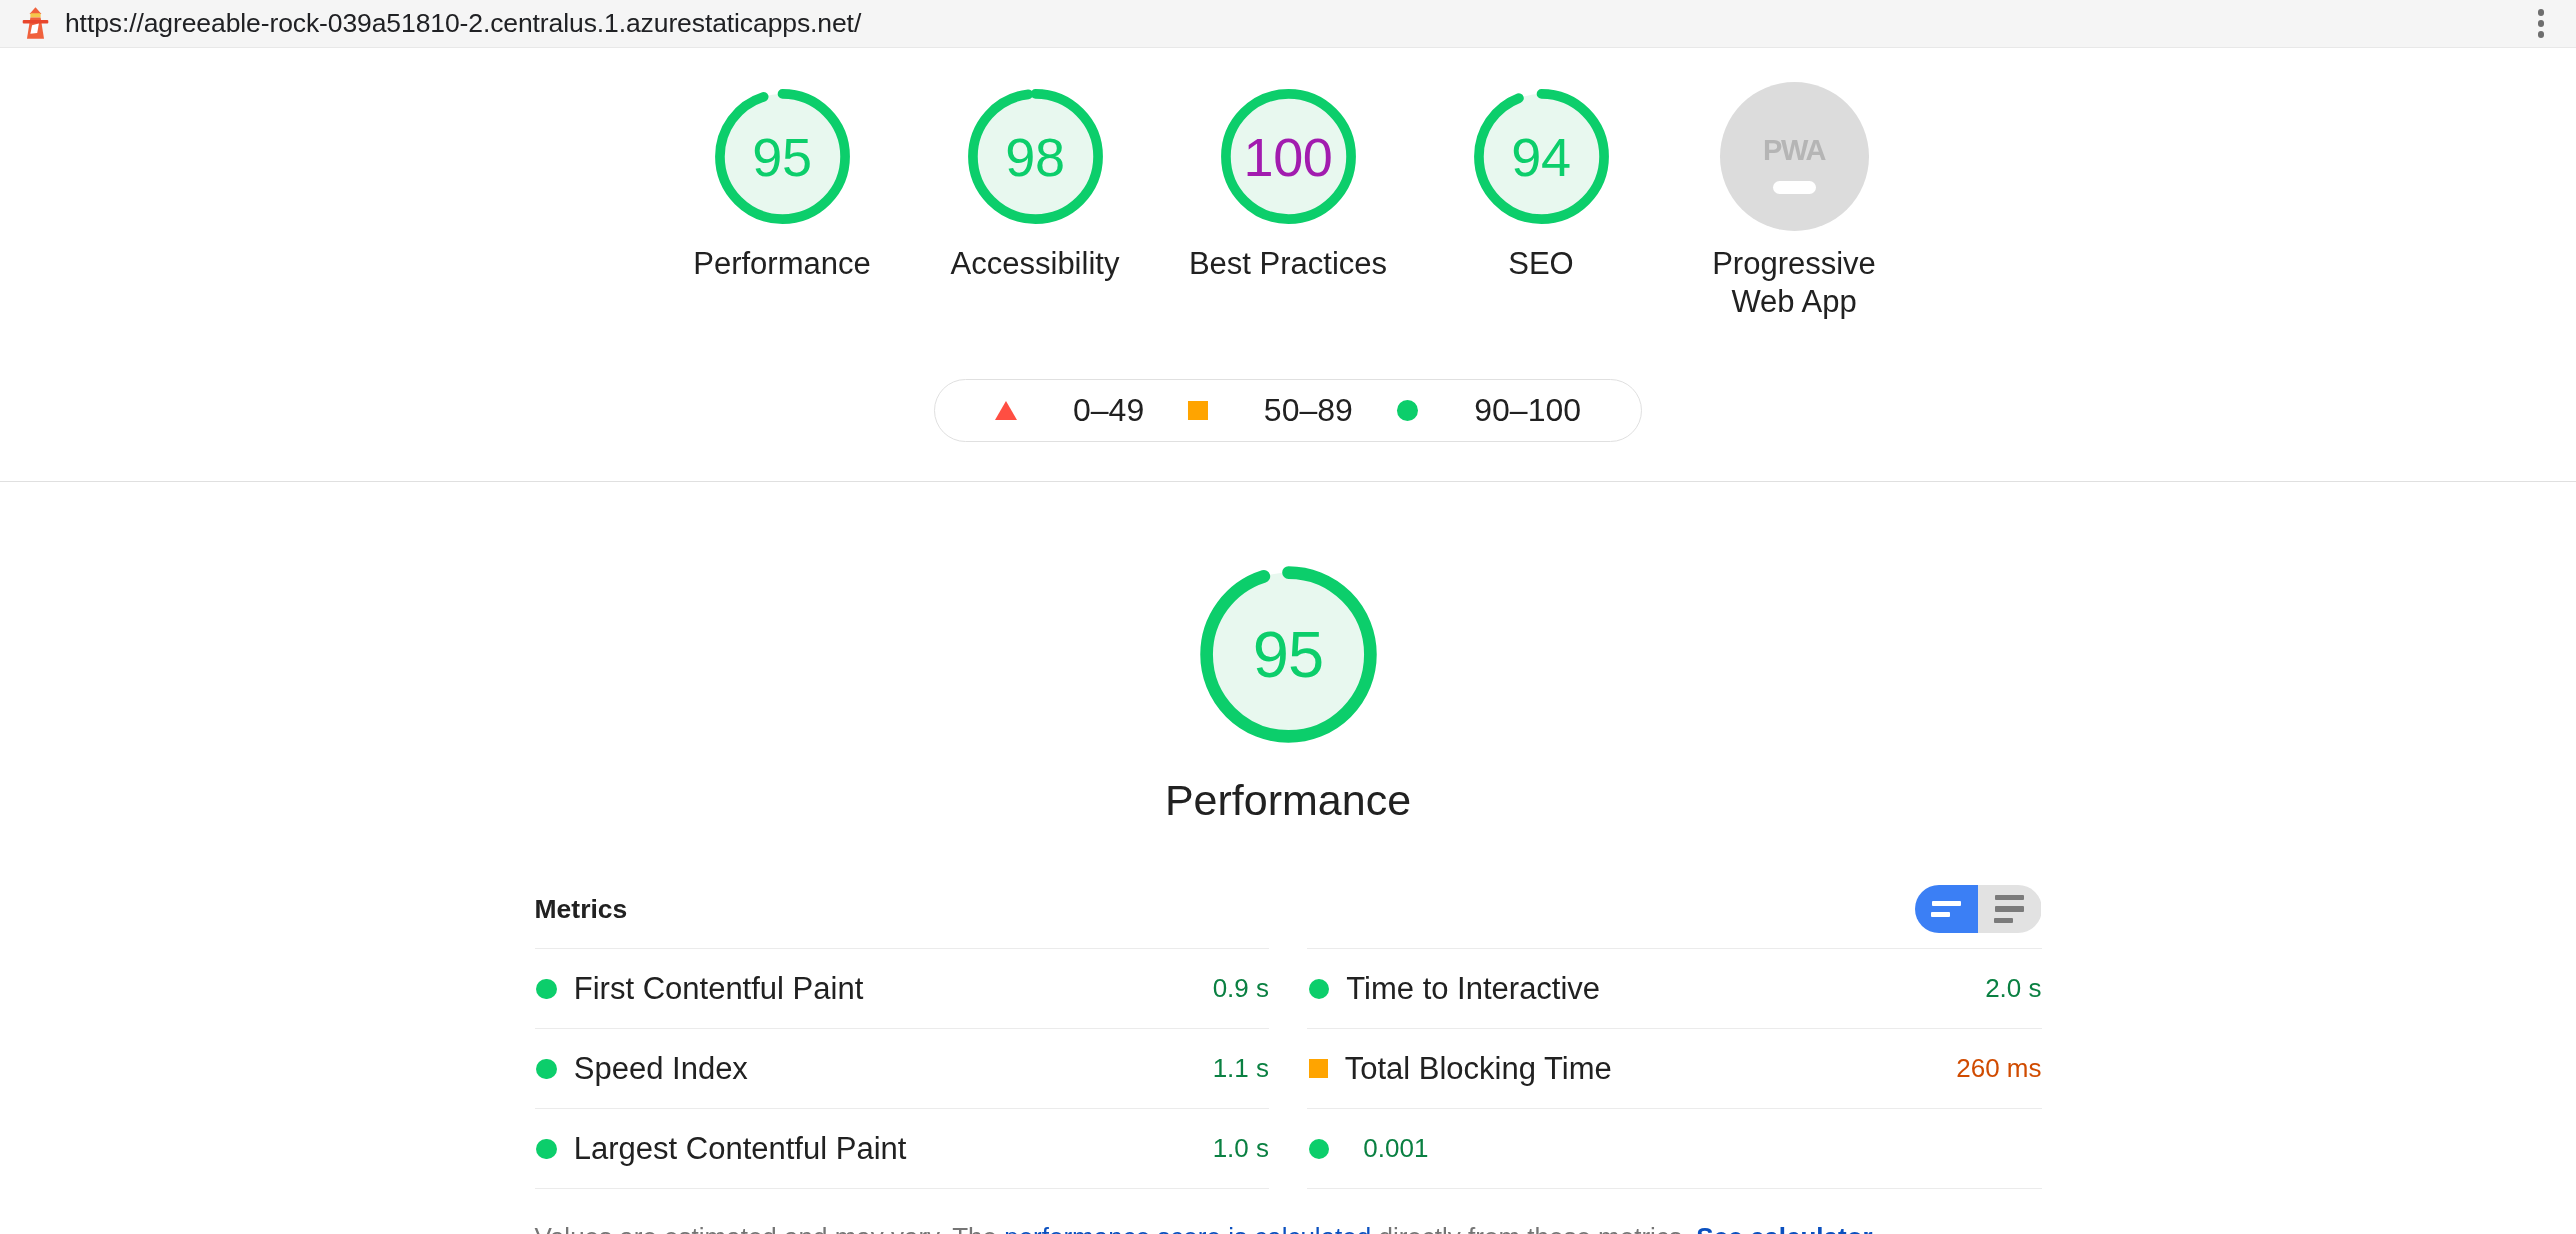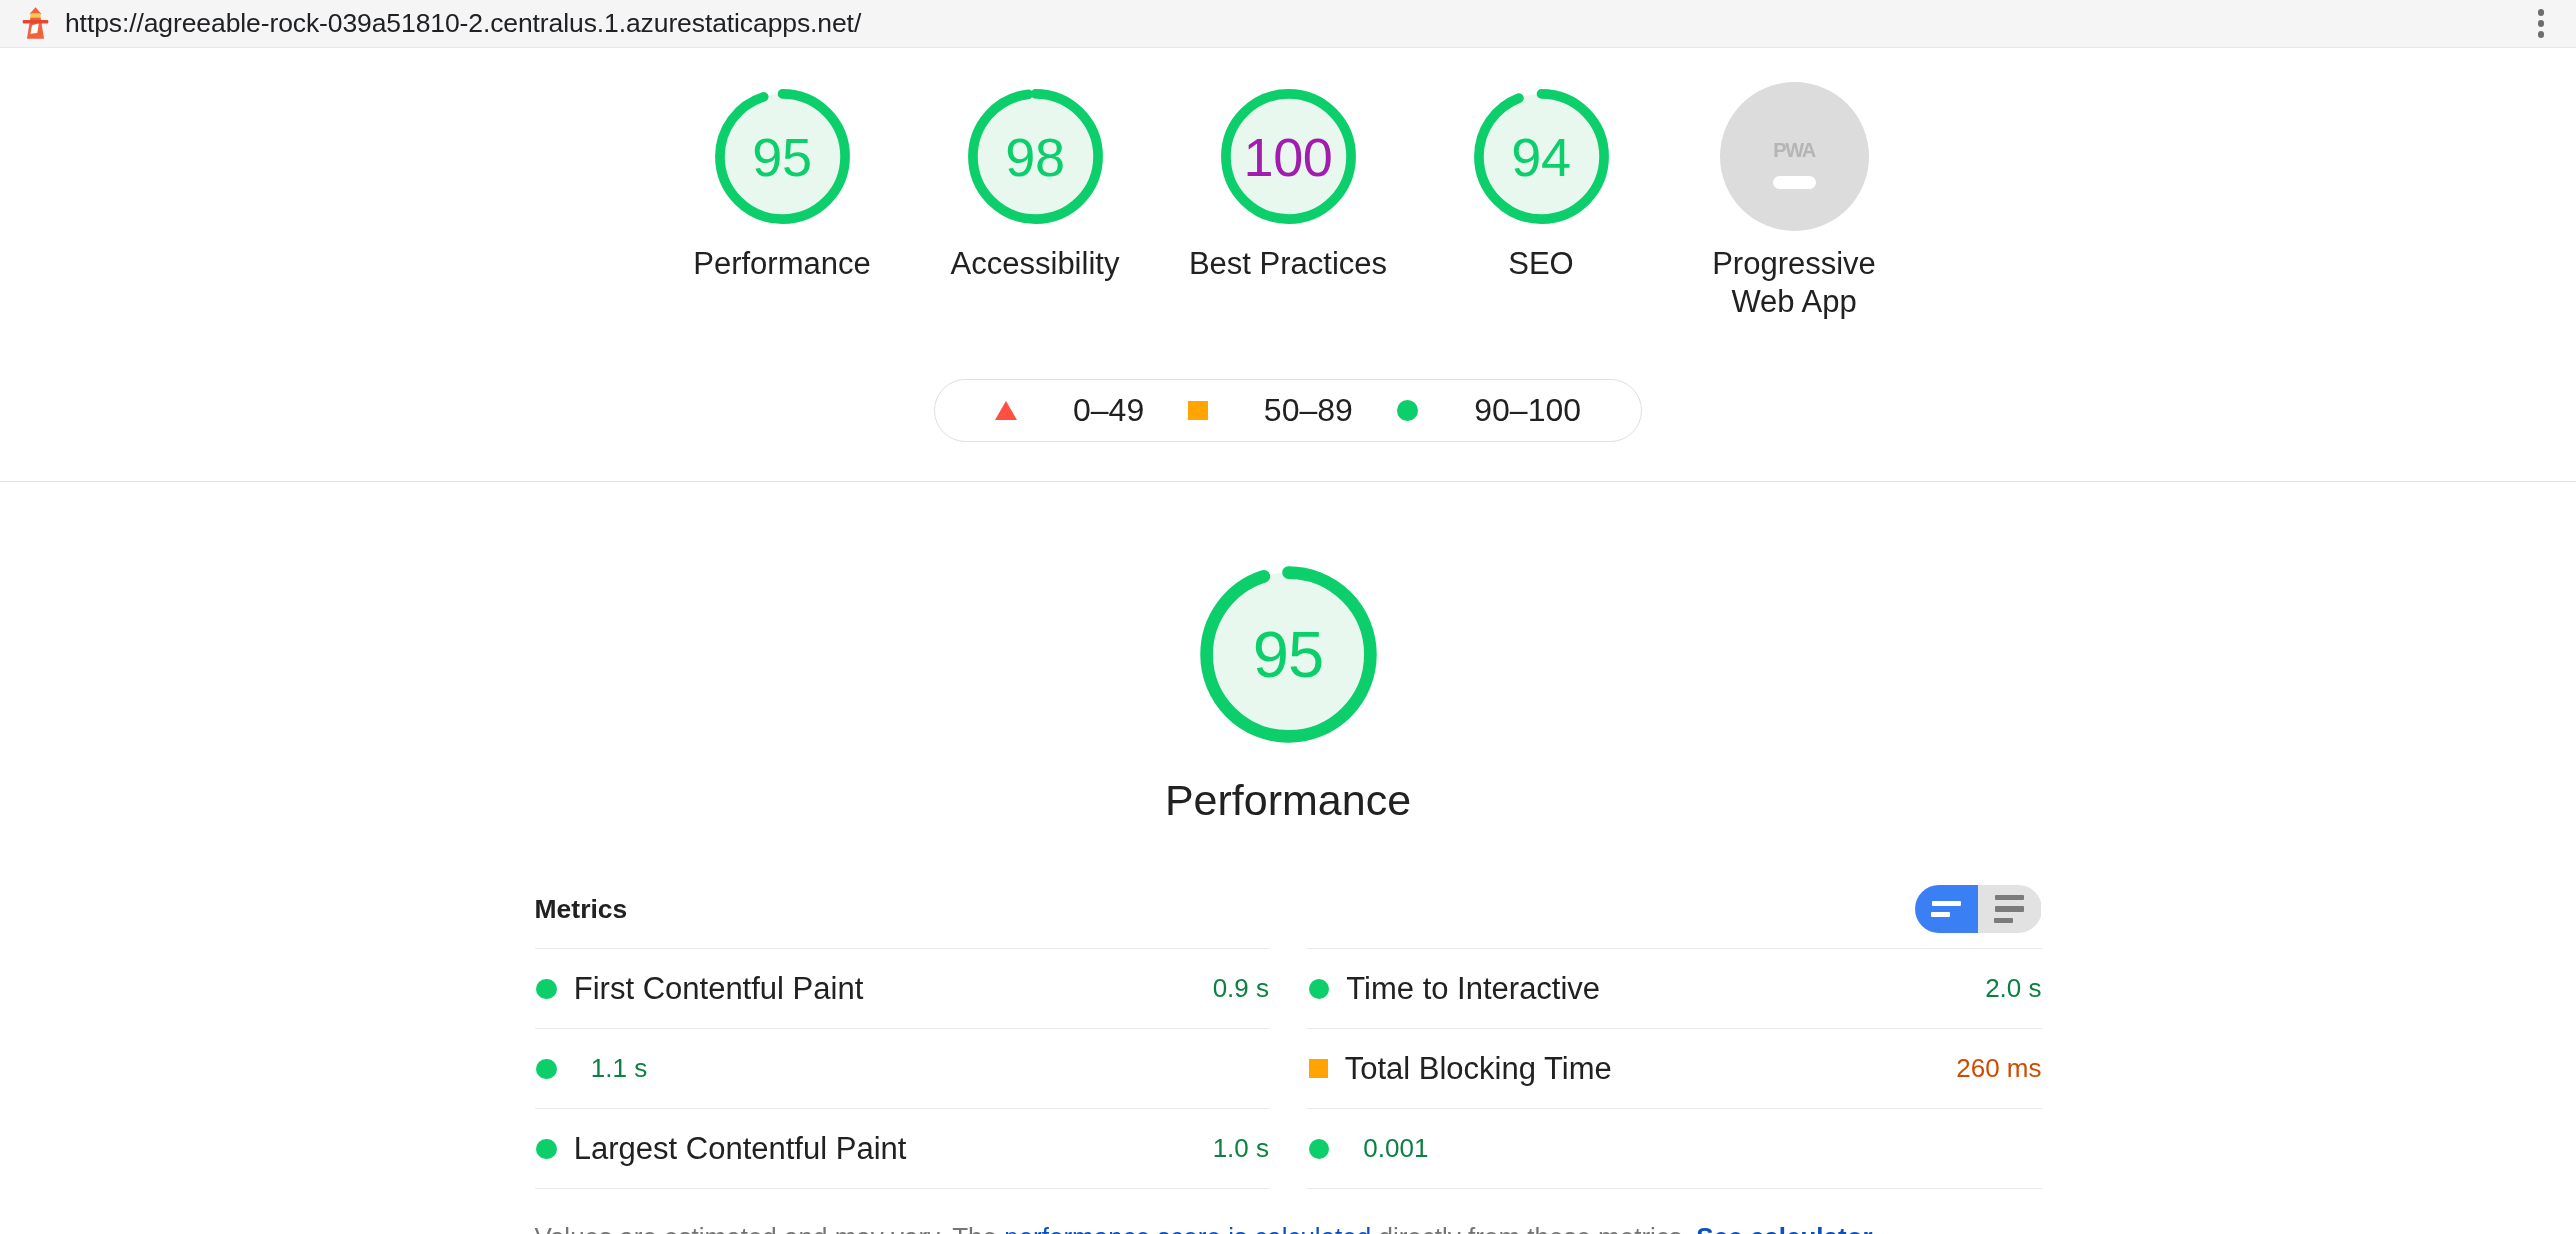--- a/index.html
+++ b/index.html
@@ -119,21 +119,21 @@
     position: relative;
     width: 149px; height: 149px;
     border-radius: 50%;
     background: #dcdcdc;
     display: flex;
     flex-direction: column;
     align-items: center;
     justify-content: center;
   }
   .pwa-text {
-    font-size: 20px;
+    font-size: 29px;
     font-weight: 700;
     color: #b5b5b5;
     letter-spacing: -1.3px;
     margin-top: 15.4px;
     font-family: "Liberation Sans", sans-serif;
   }
   .pwa-dash {
     width: 43px;
     height: 13px;
     border-radius: 6.9px;
@@ -443,20 +443,21 @@
             <span class="metric-dot">
                 <span class="ic-circle"></span>
               </span>
             <span class="metric-name">First Contentful Paint</span>
             <span class="metric-value v-green">0.9 s</span>
           </div>
           <div class="metric-row">
             <span class="metric-dot">
                 <span class="ic-circle"></span>
               </span>
+            <span class="metric-name">Speed Index</span>
             <span class="metric-value v-green">1.1 s</span>
           </div>
           <div class="metric-row">
             <span class="metric-dot">
                 <span class="ic-circle"></span>
               </span>
             <span class="metric-name">Largest Contentful Paint</span>
             <span class="metric-value v-green">1.0 s</span>
           </div>
         </div>

